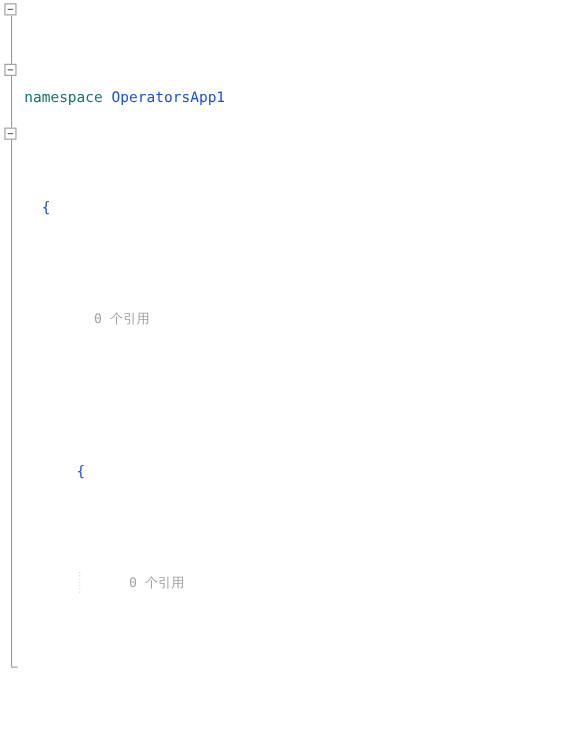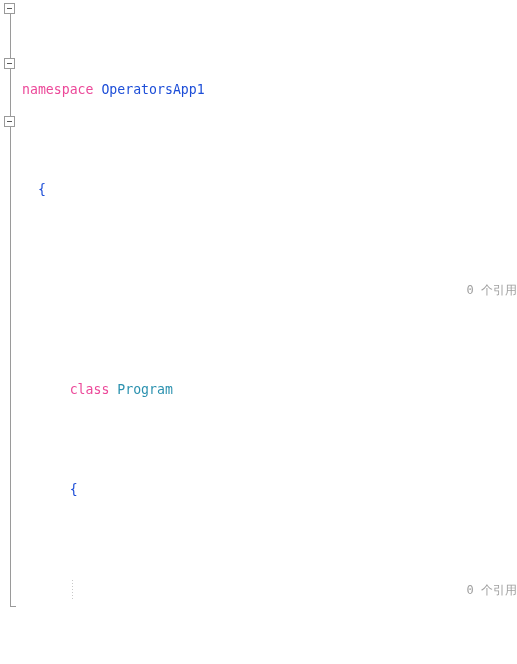--- a/index.html
+++ b/index.html
@@ -46,25 +46,25 @@
     height:20px;
     white-space:pre;
   }
   
   .guide{
     position:absolute;top:0;width:1px;height:20px;
     background-image:linear-gradient(to bottom,#c8c8c8 0,#c8c8c8 1px,transparent 1px,transparent 3px);
     background-size:1px 3px;
   }
   
-  .kw{color:#ec4899;margin-top:11px;}
+  .kw{color:#0f766e;margin-top:11px;}
   .typ{color:#2b91af;}
   .pln{color:#1d4ed8;}
   .lens{color:#a0a0a0;font-size:12px;}
-  .lenswrap{height:20px;text-align:right;}
+  .lenswrap{height:20px;}
 </style>
 </head>
 <body>
 
 <div id="editor">
 
   <div id="gutter">
     <div class="fold-line" style="top:14px;height:592px;"></div>
     <div class="fold-box" style="top:3px;"></div>
     <div class="fold-box" style="top:58px;"></div>
@@ -77,21 +77,20 @@
     
     <div class="ln"><span class="kw">namespace</span><span class="pln"> </span><span class="pln">OperatorsApp1</span></div>
 
     
     <div class="ln"><span class="pln">  </span><span class="pln">{</span></div>
 
     
     <div class="ln lenswrap"><span class="pln">        </span><span class="lens">0 个引用</span></div>
 
     
-    <div class="ln"><span class="pln">      </span><span class="kw">class</span><span class="pln"> </span><span class="typ">Program</span></div>
 
     
     <div class="ln"><span class="pln">      </span><span class="pln">{</span></div>
 
     
     <div class="ln lenswrap"><div class="guide" style="left:50px;"></div><span class="pln">            </span><span class="lens">0 个引用</span></div>
 
     
     
 

